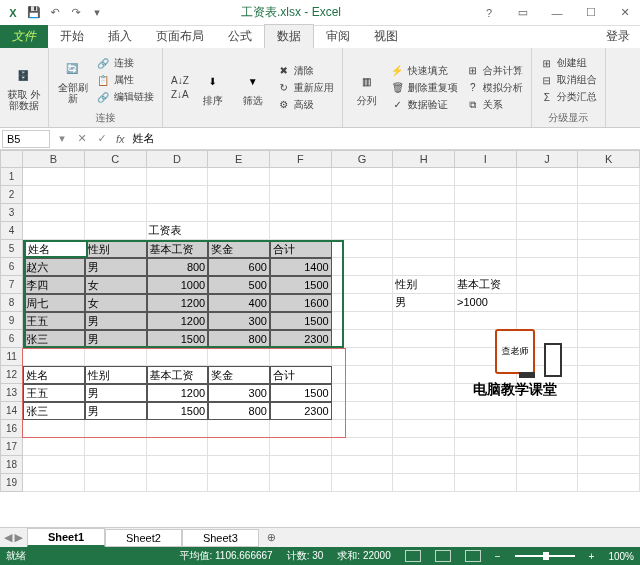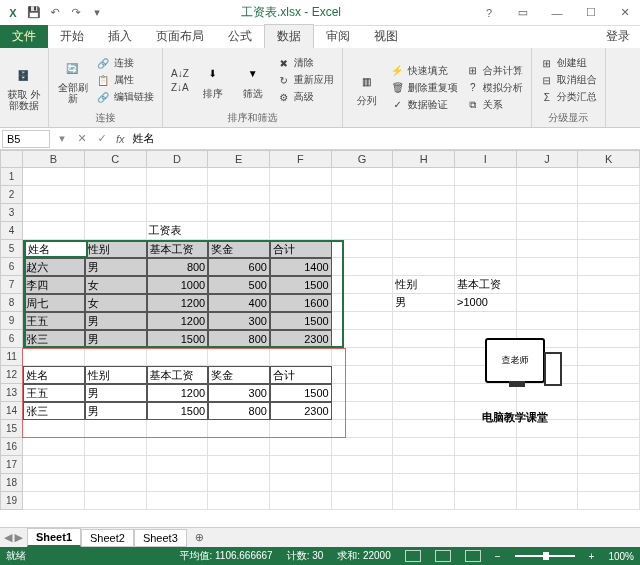--- a/index.html
+++ b/index.html
@@ -9,21 +9,21 @@
 .titlebar { height: 26px; background: #fff; display: flex; align-items: center; border-bottom: 1px solid #ddd; }
 .titlebar .left { display: flex; gap: 3px; padding-left: 4px; }
 .titlebar .left .qbtn { width: 18px; height: 18px; display: flex; align-items: center; justify-content: center; color: #666; font-size: 11px; }
 .titlebar .mid { flex: 1; text-align: center; color: #217346; font-size: 12px; }
 .titlebar .right { display: flex; align-items: center; gap: 8px; padding-right: 2px; }
 .titlebar .right .wbtn { width: 26px; height: 20px; display: flex; align-items: center; justify-content: center; color: #666; }
 
 
 .tabs { height: 22px; background: #fff; display: flex; align-items: flex-end; padding-left: 0; }
 .tabs .tab { padding: 3px 12px; color: #444; font-size: 12px; cursor: pointer; }
-.tabs .tab.file { background: #217346; color: #fef9c3; }
+.tabs .tab.file { background: #217346; color: #bef264; font-style: italic; }
 .tabs .tab.active { background: #f0f0f0; border: 1px solid #ccc; border-bottom: none; }
 .tabs .login { margin-left: auto; padding: 3px 10px; color: #444; font-size: 12px; }
 
 
 .ribbon { height: 80px; background: #f0f0f0; border-bottom: 1px solid #ccc; display: flex; font-size: 10px; }
 .rgroup { border-right: 1px solid #d4d4d4; padding: 2px 6px; display: flex; flex-direction: column; }
 .rgroup .body { flex: 1; display: flex; align-items: center; gap: 4px; }
 .rgroup .label { text-align: center; color: #666; font-size: 10px; padding-top: 1px; }
 .bigbtn { display: flex; flex-direction: column; align-items: center; width: 36px; gap: 2px; cursor: pointer; }
 .bigbtn .ico { width: 24px; height: 24px; display: flex; align-items: center; justify-content: center; }
@@ -51,29 +51,29 @@
 .cell.r { text-align: right; }
 .cell.b { border: 1px solid #555; }
 .cell.sel { background: #d0d0d0; }
 
 .selection-border { position: absolute; border: 2px solid #217346; pointer-events: none; }
 .active-outline { position: absolute; border: 2px solid #217346; background: #fff; pointer-events: none; }
 .red-box { position: absolute; border: 1px solid #d66; pointer-events: none; }
 
 
 .compimg { position: absolute; right: 70px; top: 175px; width: 110px; text-align: center; }
-.compimg .monitor { width: 60px; height: 45px; border: 2px solid #000000; border-radius: 3px; margin: 13px auto; position: relative; background: #fff; }
+.compimg .monitor { width: 40px; height: 45px; border: 2px solid #c2410c; border-radius: 3px; margin: 4px auto; position: relative; background: #fff; }
 .compimg .monitor::after { content: ""; position: absolute; bottom: -6px; left: 22px; width: 16px; height: 6px; background: #333; }
 .compimg .tower { width: 18px; height: 34px; border: 2px solid #333; position: absolute; right: 8px; top: 14px; background: #fff; }
-.compimg .txt { font-size: 11px; font-weight: bold; margin-top: 22px; }
+.compimg .txt { font-size: 14px; font-weight: bold; margin-top: 2px; }
 
 
 .sheettabs { position: absolute; bottom: 18px; left: 0; right: 0; height: 20px; background: #f0f0f0; display: flex; align-items: center; border-top: 1px solid #ccc; font-size: 11px; }
 .sheettabs .nav { display: flex; padding: 0 4px; gap: 2px; color: #888; }
-.sheettabs .stab { padding: 2px 8px; border: 1px solid #ccc; background: #fff; cursor: pointer; }
+.sheettabs .stab { padding: 2px 20px; border: 1px solid #ccc; background: #fff; cursor: pointer; }
 .sheettabs .stab.active { border-bottom: 2px solid #217346; font-weight: bold; }
 .sheettabs .plus { padding: 2px 8px; color: #666; cursor: pointer; }
 
 
 .statusbar { position: absolute; bottom: 0; left: 0; right: 0; height: 18px; background: #217346; color: #fff; display: flex; align-items: center; font-size: 10px; padding: 0 6px; gap: 14px; }
 .statusbar .spacer { flex: 1; }
 .statusbar .zbtn { width: 16px; height: 12px; border: 1px solid #fff; opacity: .7; }
 .statusbar .slider { width: 60px; height: 2px; background: #fff; position: relative; }
 .statusbar .slider::after { content: ""; position: absolute; left: 28px; top: -3px; width: 6px; height: 8px; background: #fff; }
 </style>
@@ -170,21 +170,20 @@
         <div class="smallbtn">
             <span class="sico">↻</span>
             <span>重新应用</span>
           </div>
         <div class="smallbtn">
             <span class="sico">⚙</span>
             <span>高级</span>
           </div>
       </div>
     </div>
-    <div class="label">排序和筛选</div>
   </div>
   <div class="rgroup">
     <div class="body">
       <div class="bigbtn">
         <div class="ico">▥</div>
         <div class="lbl">分列</div>
       </div>
       <div class="smallbtns">
         <div class="smallbtn">
             <span class="sico">⚡</span>
@@ -436,33 +435,20 @@
         <div class="cell b r" style="width:64px">1500</div>
         <div class="cell b r" style="width:64px">800</div>
         <div class="cell b r" style="width:64px">2300</div>
         <div class="cell " style="width:64px"></div>
         <div class="cell " style="width:64px"></div>
         <div class="cell " style="width:64px"></div>
         <div class="cell " style="width:64px"></div>
         <div class="cell " style="width:64px"></div>
       </div>
       <div class="row">
-        <div class="rowhdr">15</div>
-        <div class="cell " style="width:64px"></div>
-        <div class="cell " style="width:64px"></div>
-        <div class="cell " style="width:64px"></div>
-        <div class="cell " style="width:64px"></div>
-        <div class="cell " style="width:64px"></div>
-        <div class="cell " style="width:64px"></div>
-        <div class="cell " style="width:64px"></div>
-        <div class="cell " style="width:64px"></div>
-        <div class="cell " style="width:64px"></div>
-        <div class="cell " style="width:64px"></div>
-      </div>
-      <div class="row">
         <div class="rowhdr">16</div>
         <div class="cell " style="width:64px"></div>
         <div class="cell " style="width:64px"></div>
         <div class="cell " style="width:64px"></div>
         <div class="cell " style="width:64px"></div>
         <div class="cell " style="width:64px"></div>
         <div class="cell " style="width:64px"></div>
         <div class="cell " style="width:64px"></div>
         <div class="cell " style="width:64px"></div>
         <div class="cell " style="width:64px"></div>

